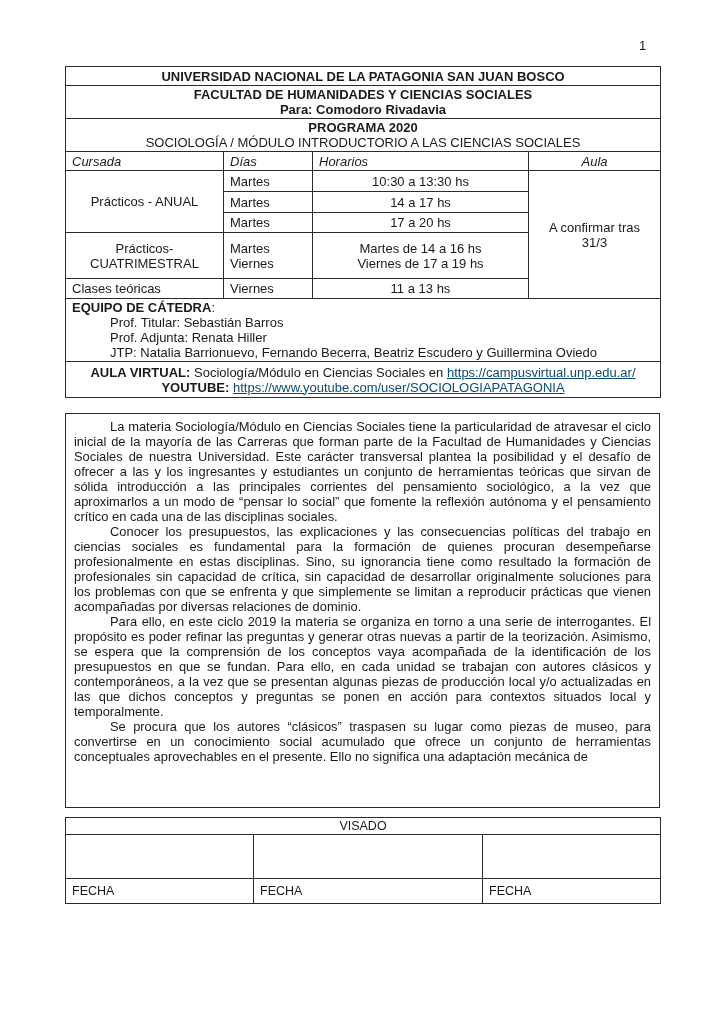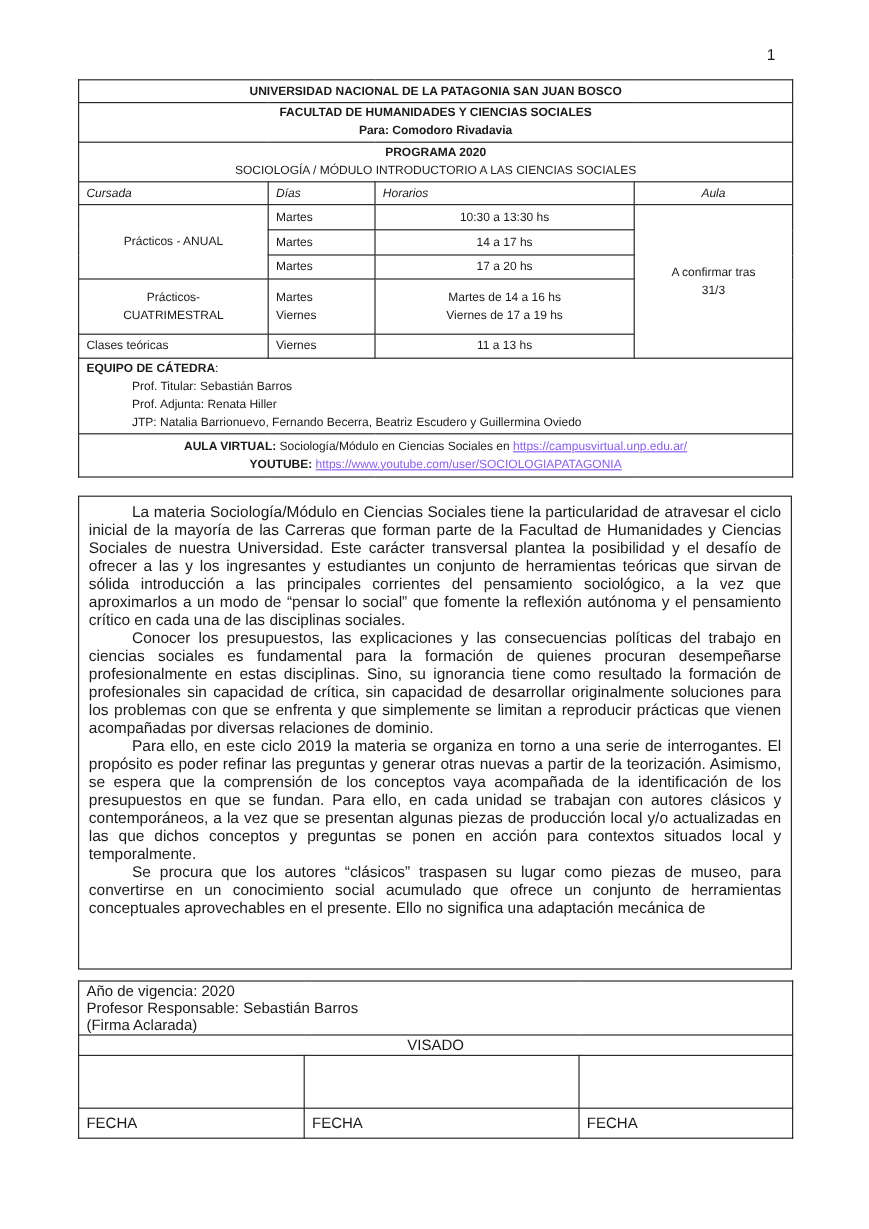--- a/index.html
+++ b/index.html
@@ -20,21 +20,21 @@
     font-size: 13px;
   }
 
   
   table { border-collapse: collapse; table-layout: fixed; }
   .top-table {
     position: absolute;
     top: 66px;
     left: 65px;
     width: 595px;
-    font-size: 10px;
+    font-size: 13px;
     line-height: 15px;
   }
   .top-table td {
     border: 1.5px solid #2b2b2b;
     padding: 1px 6px;
     vertical-align: middle;
   }
   .center { text-align: center; }
   .bold { font-weight: bold; }
   .r-univ td { height: 19px; }
@@ -43,21 +43,21 @@
   .r-cols td { height: 19px; font-style: italic; }
   .r-sched1 td, .r-sched2 td { height: 21px; }
   .r-sched3 td, .r-sched5 td { height: 20px; }
   .r-sched4 td { height: 46px; }
   .pre { white-space: pre-line; }
   .time-cell { text-align: center; }
   .aula-cell { text-align: center; white-space: pre-line; }
   .equipo-cell { height: 62px; vertical-align: top; padding: 2px 6px; }
   .equipo-member { padding-left: 38px; }
   .links-cell { height: 36px; text-align: center; padding: 3px 6px; }
-  a.doclink, .doclink { color: #8b5cf6; text-decoration: underline; }
+  a.doclink, .doclink { color: #0c4a6e; text-decoration: underline; }
 
   
   .fund-box {
     position: absolute;
     top: 413px;
     left: 65px;
     width: 595px;
     height: 395px;
     border: 1.5px solid #2b2b2b;
     padding: 5px 8px 0 8px;
@@ -184,27 +184,20 @@
     <p class="fund-p">Se procura que los autores “clásicos” traspasen su lugar como piezas de museo, para convertirse en un conocimiento social acumulado que ofrece un conjunto de herramientas conceptuales aprovechables en el presente. Ello no significa una adaptación mecánica de</p>
   </div>
 
   <table class="bottom-table">
     <colgroup>
       <col style="width:188px">
         <col style="width:229px">
         <col style="width:178px">
     </colgroup>
     <tbody>
-        <tr>
-      <td colspan="3" class="info-cell">
-        <div>Año de vigencia: 2020</div>
-        <div>Profesor Responsable: Sebastián Barros</div>
-        <div>(Firma Aclarada)</div>
-      </td>
-    </tr>
     <tr class="r-visado">
       <td colspan="3" class="center">VISADO</td>
     </tr>
     <tr class="r-sign">
       <td></td>
       <td></td>
       <td></td>
     </tr>
     <tr class="r-fecha">
       <td>FECHA</td>

